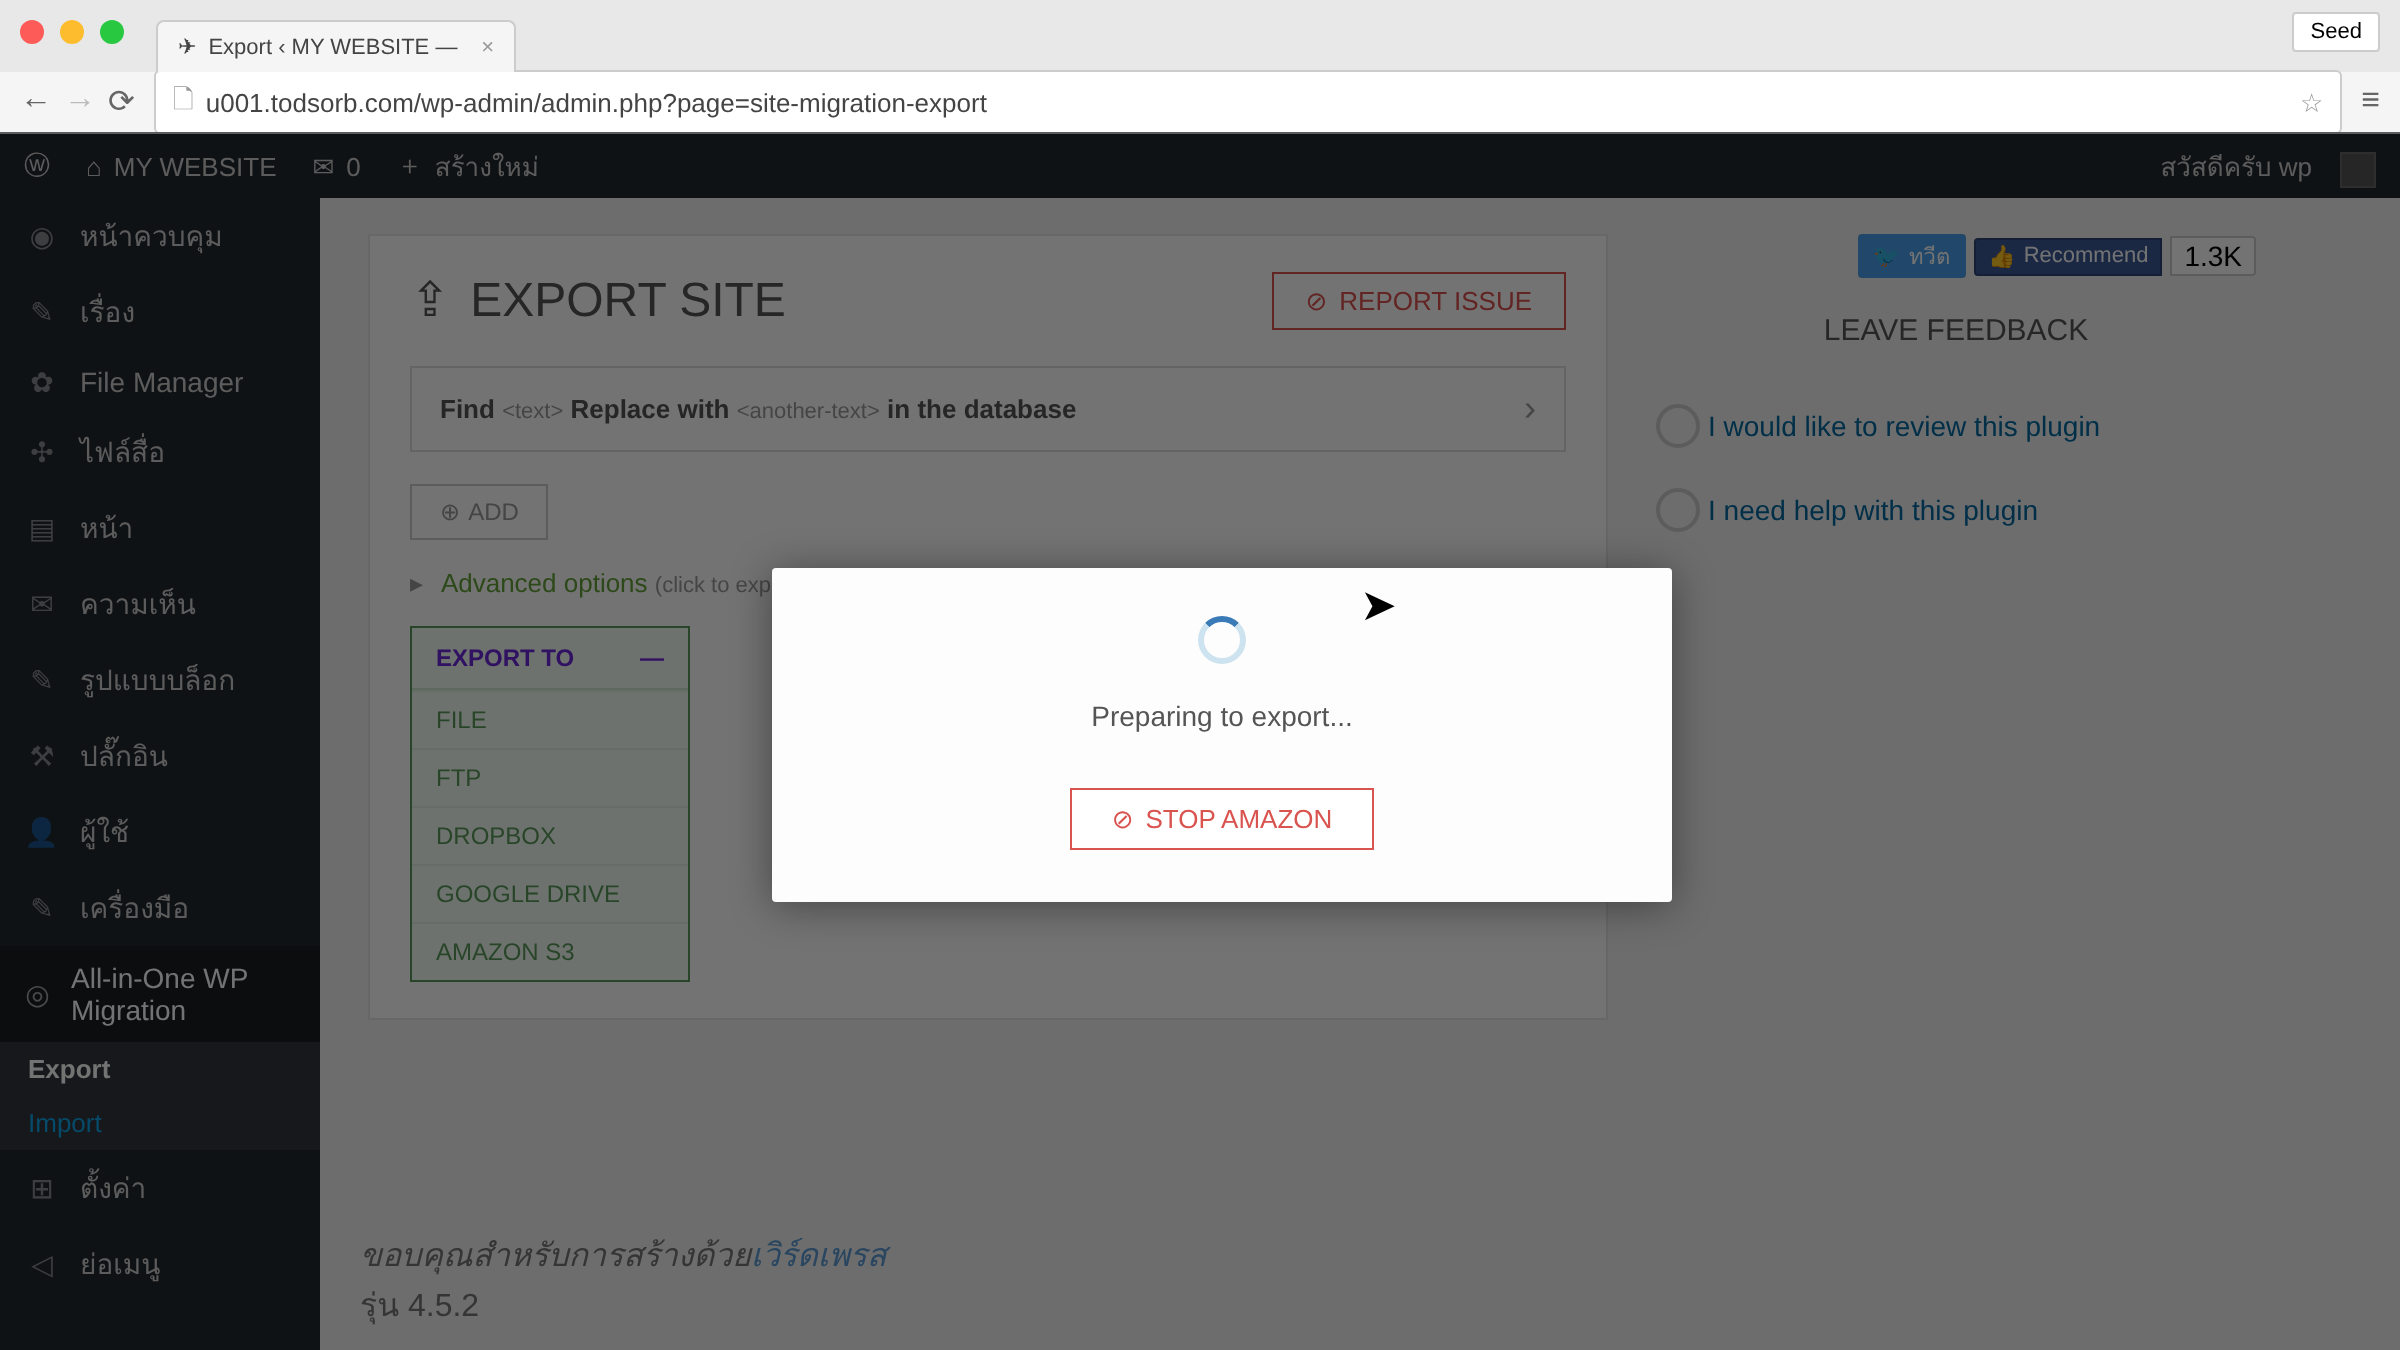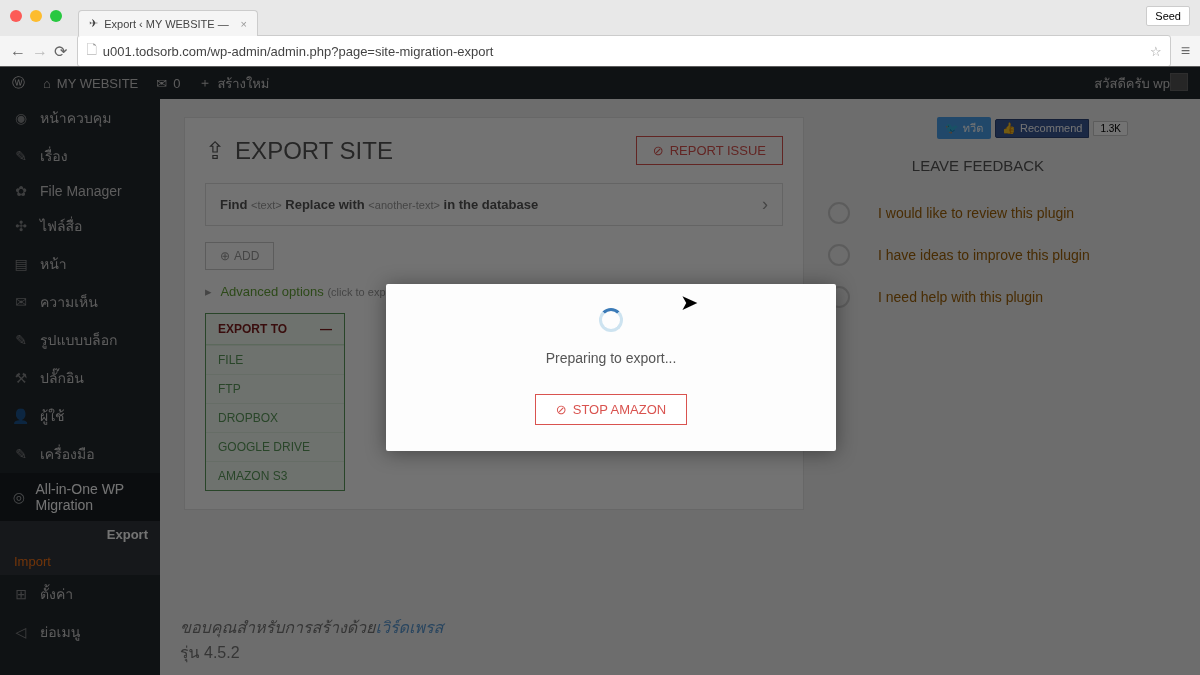--- a/index.html
+++ b/index.html
@@ -18,67 +18,67 @@
 .url-bar { height: 30px; display: flex; align-items: center; padding: 0 10px; gap: 10px; background: #f5f5f5; }
 .nav-arrows { display: flex; gap: 6px; color: #666; }
 .nav-arrows span { font-size: 16px; }
 .url-input { flex: 1; background: #fff; border: 1px solid #ccc; border-radius: 3px; padding: 4px 8px; font-size: 13px; color: #444; display: flex; align-items: center; gap: 6px; }
 .url-end-icons { margin-left: auto; color: #999; display: flex; gap: 8px; }
 .hamburger { font-size: 16px; color: #666; }
 
 
 .wp-adminbar { height: 32px; background: #23282d; display: flex; align-items: center; padding: 0 12px; color: #ccc; font-size: 13px; }
 .wp-adminbar .left { display: flex; gap: 18px; align-items: center; }
-.wp-adminbar .right { margin-left: auto; display: flex; align-items: flex-start; gap: 0; }
+.wp-adminbar .right { margin-left: auto; display: flex; align-items: flex-end; gap: 14px; }
 .wp-adminbar .item { display: flex; align-items: center; gap: 6px; }
 .avatar { width: 18px; height: 18px; background: #555; border: 1px solid #666; }
 
 
 .wrap { display: flex; height: calc(675px - 66px - 32px); }
 
 
 .sidebar { width: 160px; background: #23282d; color: #eee; font-size: 14px; overflow: hidden; }
 .menu-item { padding: 8px 12px; display: flex; align-items: center; gap: 10px; color: #ccc; cursor: pointer; }
 .menu-item .icn { width: 18px; text-align: center; opacity: 0.6; }
 .menu-item.current { background: #191e23; color: #fff; position: relative; }
 .menu-item.current::after { content: ""; position: absolute; right: -8px; top: 50%; transform: translateY(-50%); border: 8px solid transparent; border-right-color: #f1f1f1; }
 .submenu { background: #32373c; }
-.sub-item { padding: 6px 12px 6px 14px; color: #f97316; font-size: 13px; cursor: pointer; }
-.sub-item.active { color: #fff; font-weight: bold; text-align: right; }
+.sub-item { padding: 6px 12px 6px 14px; color: #0ea5e9; font-size: 13px; cursor: pointer; }
+.sub-item.active { color: #fff; font-weight: bold; }
 
 
 .content { flex: 1; padding: 18px 24px; overflow: auto; display: flex; gap: 24px; align-items: flex-start; }
 
 .main-panel { flex: 1; background: #fff; border: 1px solid #e5e5e5; padding: 18px 20px; max-width: 620px; }
 .panel-header { display: flex; align-items: center; justify-content: space-between; margin-bottom: 18px; }
 .panel-title { font-size: 24px; font-weight: 300; color: #555; display: flex; align-items: center; gap: 10px; }
 .report-btn { border: 1px solid #d9534f; color: #d9534f; padding: 6px 16px; font-size: 13px; display: flex; align-items: center; gap: 6px; background: #fff; cursor: pointer; }
 
 .find-replace { border: 1px solid #ddd; padding: 10px 14px; display: flex; align-items: center; font-size: 13px; color: #555; margin-bottom: 16px; position: relative; }
 .find-replace .chevron { margin-left: auto; color: #999; font-size: 18px; }
 .txt-sm { color: #999; font-size: 11px; }
 
 .add-btn { border: 1px solid #ccc; padding: 6px 14px; color: #999; font-size: 12px; display: inline-flex; align-items: center; gap: 4px; background: #fff; cursor: pointer; margin-bottom: 14px; }
 
 .adv-options { font-size: 13px; color: #64a338; margin-bottom: 14px; }
 .adv-options .hint { color: #999; font-size: 11px; }
 .adv-options::before { content: "▸"; color: #999; margin-right: 6px; }
 
 .export-dropdown { border: 1px solid #5b9a5b; width: 140px; background: #f3fdf3; }
-.export-dropdown .head { background: #f3fdf3; color: #7f1d1d; padding: 8px 12px; font-size: 12px; font-weight: bold; display: flex; justify-content: space-between; border-bottom: 1px solid #cde8cd; }
+.export-dropdown .head { background: #f3fdf3; color: #6d28d9; padding: 8px 12px; font-size: 12px; font-weight: bold; display: flex; justify-content: space-between; border-bottom: 1px solid #cde8cd; }
 .export-dropdown .opt { padding: 7px 12px; color: #5b9a5b; font-size: 12px; border-top: 1px solid #e3f2e3; cursor: pointer; }
 
 
 .feedback { width: 300px; }
 .social { display: flex; gap: 4px; justify-content: flex-end; margin-bottom: 18px; align-items: center; }
 .btn-tw { background: #4aa0eb; color: #fff; padding: 2px 8px; font-size: 11px; border-radius: 2px; display: flex; align-items: center; gap: 4px; }
 .btn-fb { background: #3b5998; color: #fff; padding: 2px 6px; font-size: 11px; border-radius: 2px 0 0 2px; display: flex; align-items: center; gap: 4px; border: 1px solid #2d4476; }
-.fb-count { background: #fff; border: 1px solid #ccc; padding: 1px 6px; font-size: 10px; border-radius: 0 2px 2px 0; }
+.fb-count { background: #fff; border: 1px solid #ccc; padding: 1px 6px; font-size: 14px; border-radius: 0 2px 2px 0; }
 .feedback h3 { font-size: 15px; font-weight: 400; color: #555; text-align: center; margin-bottom: 18px; }
-.fb-option { display: flex; align-items: center; gap: 28px; padding: 10px 0; color: #a16207; font-size: 14px; cursor: pointer; }
+.fb-option { display: flex; align-items: center; gap: 4px; padding: 10px 0; color: #0369a1; font-size: 14px; cursor: pointer; }
 .radio-circle { width: 22px; height: 22px; border: 2px solid #ccc; border-radius: 50%; flex-shrink: 0; }
 
 
 .wp-footer { position: absolute; bottom: 0; left: 160px; right: 0; padding: 10px 20px; font-size: 16px; color: #777; display: flex; justify-content: space-between; font-style: italic; flex-direction: column; }
 .wp-footer a { color: #5b9ad3; }
 .wp-footer .ver { font-style: normal; }
 
 
 .overlay { position: absolute; top: 66px; left: 0; right: 0; bottom: 0; background: rgba(0,0,0,0.55); display: flex; align-items: flex-start; justify-content: center; padding-top: 218px; padding-left: 22px; }
 .modal { width: 450px; background: #fdfdfd; border-radius: 2px; padding: 24px 20px 26px; text-align: center; box-shadow: 0 2px 20px rgba(0,0,0,0.4); }
@@ -259,24 +259,20 @@
           </span>
         <span class="fb-count">1.3K</span>
       </div>
       <h3>LEAVE FEEDBACK</h3>
       <div class="fb-option">
         <span class="radio-circle"></span>
         <span>I would like to review this plugin</span>
       </div>
       <div class="fb-option">
         <span class="radio-circle"></span>
-        <span>I have ideas to improve this plugin</span>
-      </div>
-      <div class="fb-option">
-        <span class="radio-circle"></span>
         <span>I need help with this plugin</span>
       </div>
     </div>
   </div>
 </div>
 
 <div class="wp-footer">
   <span><span>ขอบคุณสำหรับการสร้างด้วย</span><a>เวิร์ดเพรส</a></span>
   <span class="ver">รุ่น 4.5.2</span>
 </div>

